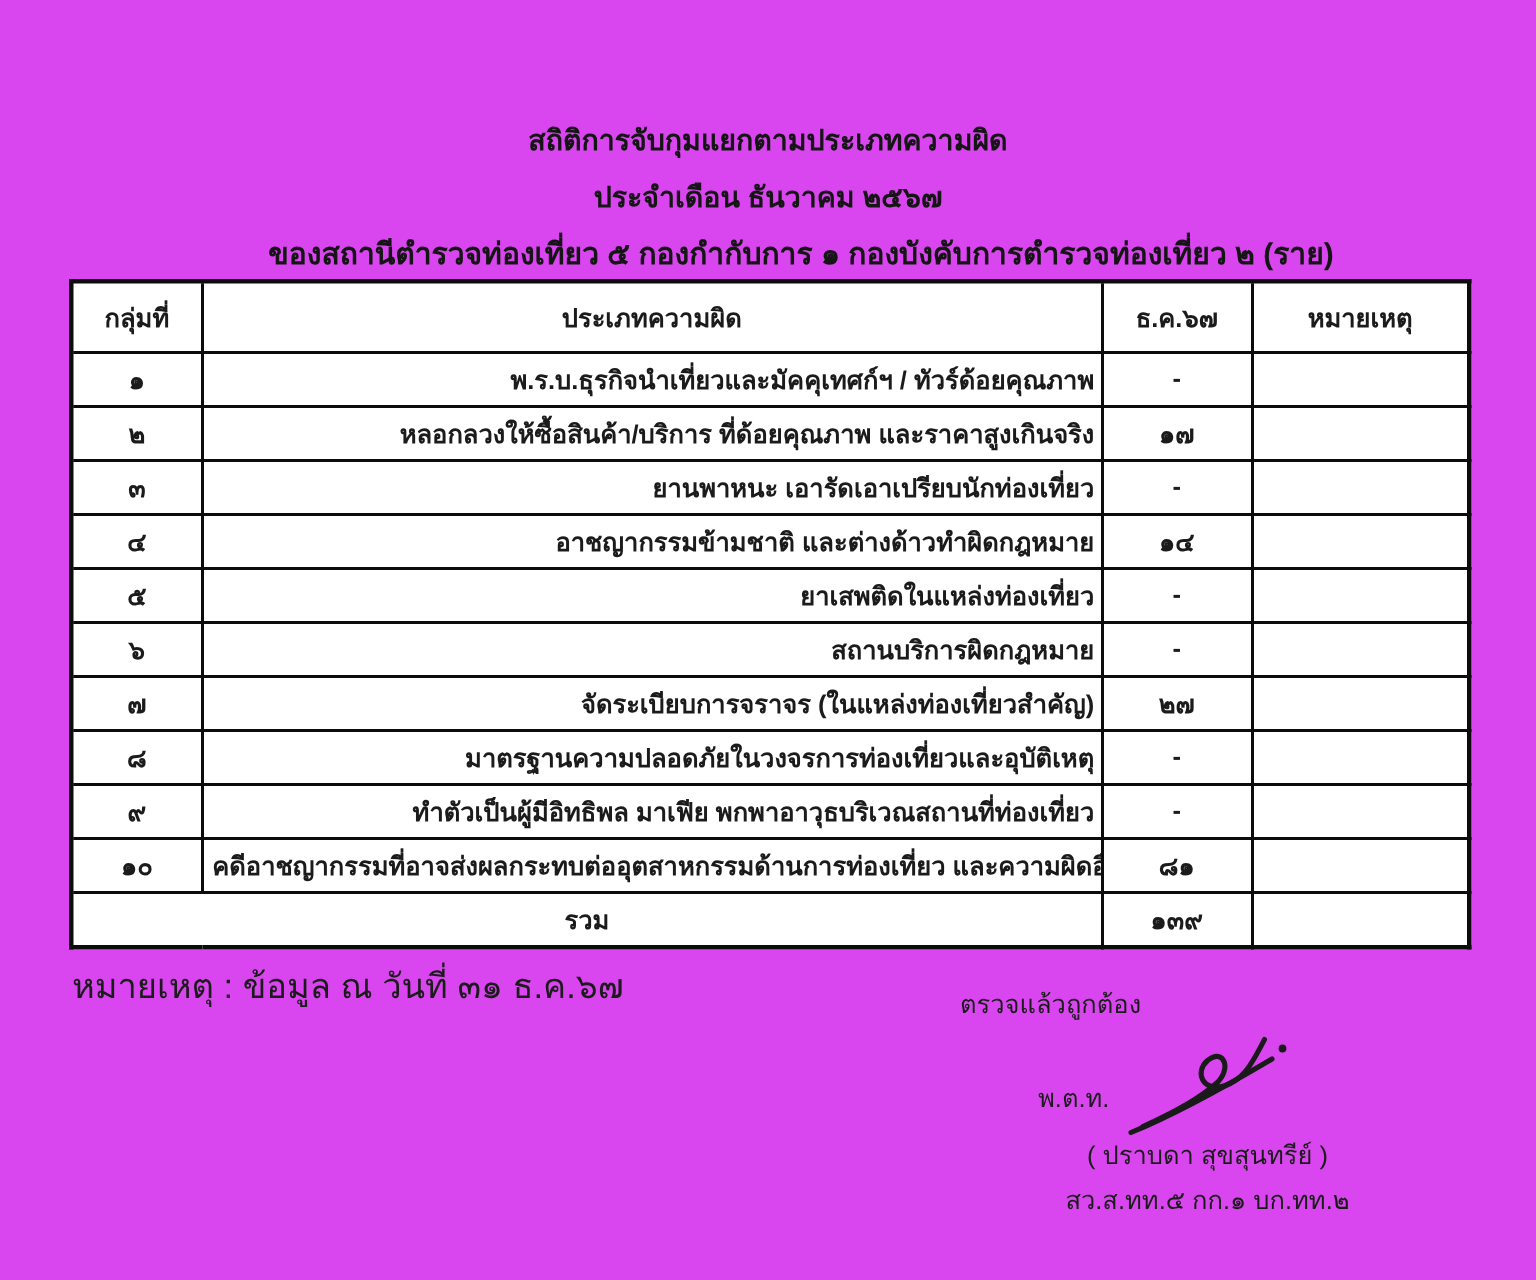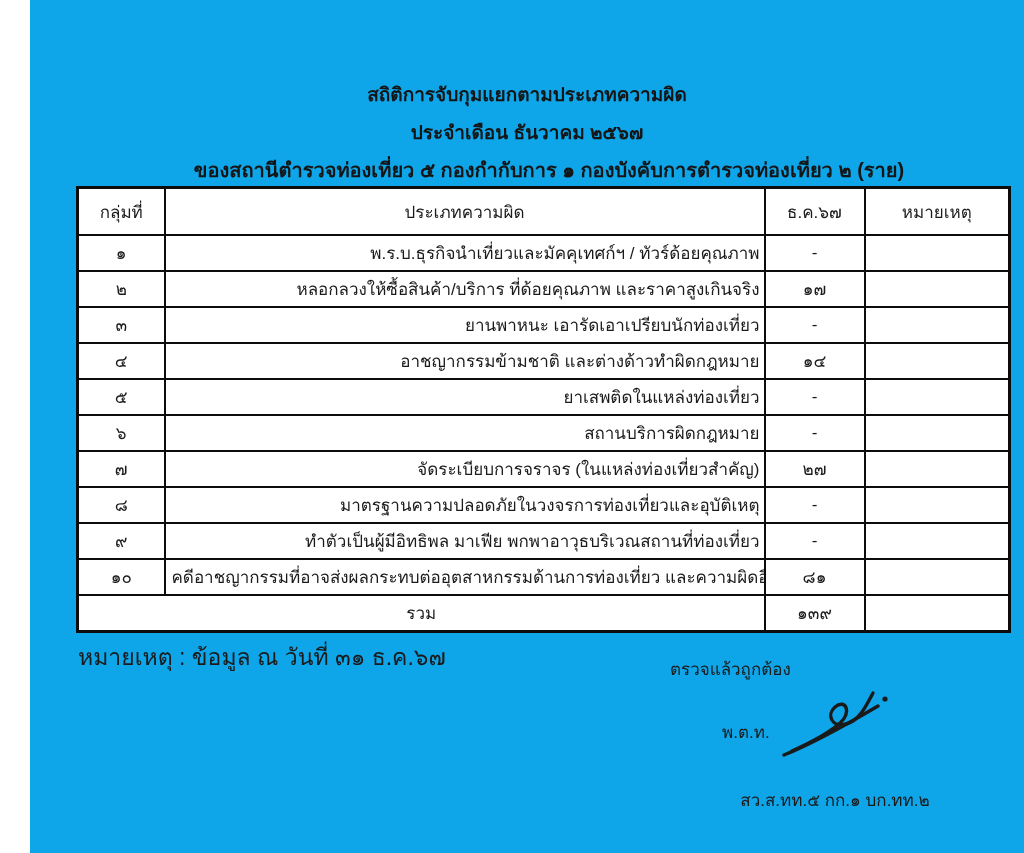--- a/index.html
+++ b/index.html
@@ -4,21 +4,21 @@
 <style>
   * { margin: 0; padding: 0; box-sizing: border-box; }
   html, body { background: #ffffff; }
   body {
     width: 1024px; height: 853px;
     position: relative;
     font-family: "Liberation Sans", "DejaVu Sans", sans-serif;
     color: #111;
     overflow: hidden;
   }
-  .sheet { position: absolute; inset: 0; background: #0ea5e9; margin-left: 30px; }
+  .sheet { position: absolute; inset: 0; background: #d946ef; }
 
   
   .titles {
     padding-top: 84px;
     text-align: center;
     font-weight: bold;
     color: #151515;
   }
   .title-line { font-size: 19px; line-height: 21px; }
   .title-line + .title-line { margin-top: 17px; }
@@ -28,21 +28,21 @@
   table.stats {
     position: absolute;
     left: 46px; top: 186px;
     width: 932px;
     border-collapse: collapse;
     table-layout: fixed;
     background: #fff;
   }
   table.stats th, table.stats td {
     border: 2px solid #0c0c0c;
-    font-weight: normal;
+    font-weight: bold;
     font-size: 17px;
     color: #1b1b1b;
     vertical-align: middle;
     overflow: hidden;
     white-space: nowrap;
   }
   table.stats { border: 3px solid #0c0c0c; }
   col.c-group  { width: 87px; }
   col.c-off    { width: 600px; }
   col.c-val    { width: 100px; }
@@ -178,16 +178,17 @@
   <div class="footnote">หมายเหตุ : ข้อมูล ณ วันที่ ๓๑ ธ.ค.๖๗</div>
 
   <div class="sign-block">
     <div class="verified">ตรวจแล้วถูกต้อง</div>
     <svg class="sig-svg" width="135" height="75" viewBox="0 0 135 75" fill="none">
       <path d="M 2 73 C 24 64 52 50 96 24" stroke="#1a1a1a" stroke-width="3.4" stroke-linecap="round" fill="none"></path>
       <path d="M 10 69 C 30 60 48 50 58 41 C 70 31 64 16 53 25 C 44 33 50 46 64 42 C 78 38 84 24 91 11" stroke="#1a1a1a" stroke-width="3.4" stroke-linecap="round" fill="none"></path>
       <circle cx="103" cy="17" r="2.6" fill="#1a1a1a"></circle>
     </svg>
     <span class="rank">พ.ต.ท.</span>
+    <div class="signer-name">( ปราบดา สุขสุนทรีย์ )</div>
     <div class="signer-position">สว.ส.ทท.๕ กก.๑ บก.ทท.๒</div>
   </div>
 
 </div>
 
 </body></html>

